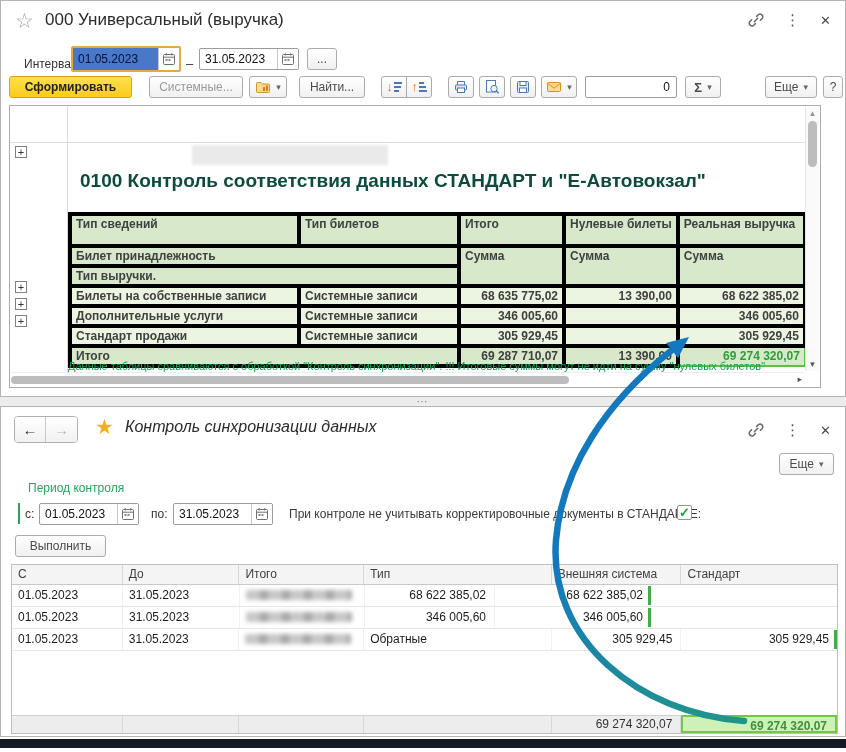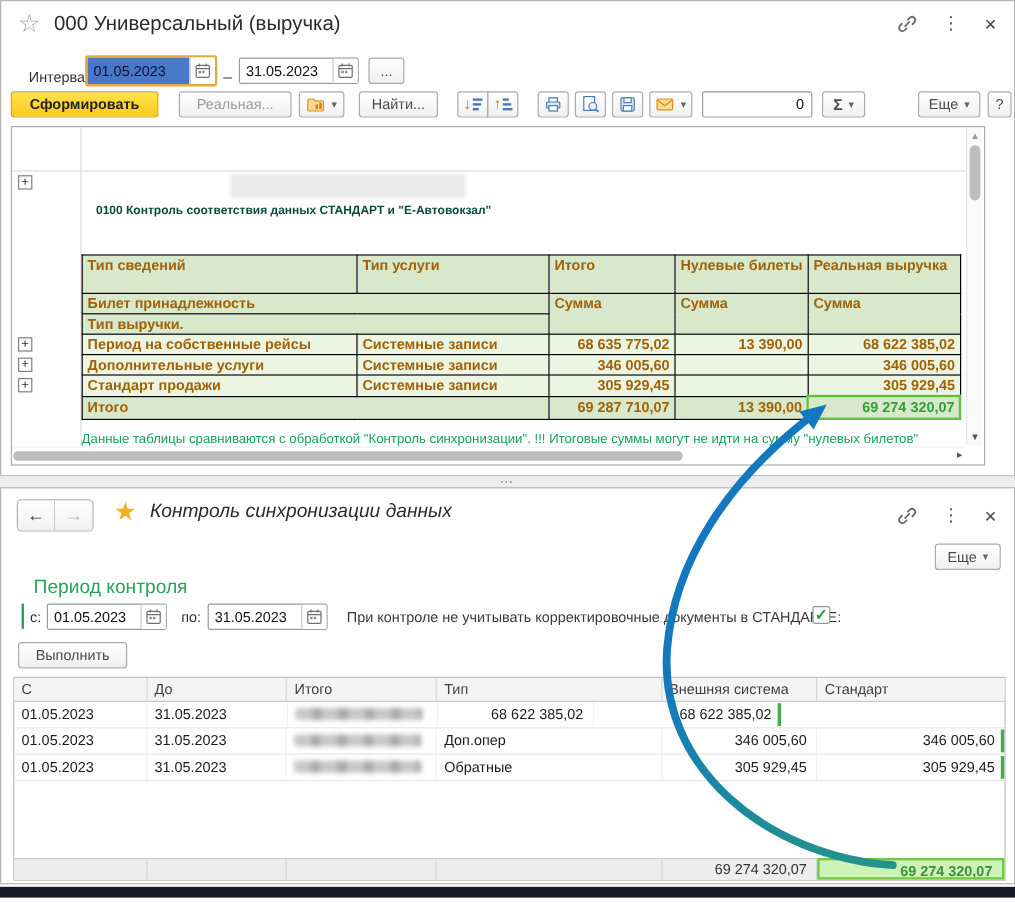--- a/index.html
+++ b/index.html
@@ -50,23 +50,23 @@
   .numfield { position:absolute; width:92px; height:22px; border:1px solid #9c9c9c; border-radius:2px; background:#fff;
               font-size:12px; color:#111; text-align:right; padding:3px 6px; }
 
   
   #report-area { position:absolute; left:8px; top:104px; width:812px; height:283px; border:1px solid #ababab; background:#fff; }
   #report-area .vline { position:absolute; left:57px; top:0; bottom:15px; width:1px; background:#dcdcdc; }
   #report-area .hline { position:absolute; left:0; right:15px; top:36px; height:1px; background:#dcdcdc; }
   .plus { position:absolute; left:5px; width:12px; height:12px; border:1px solid #808080; background:#fff;
           font-size:11px; line-height:10px; text-align:center; color:#333; }
   .redact-top { position:absolute; left:182px; top:39px; width:196px; height:20px; background:#eaeaea; filter:blur(1.5px); }
-  #rpt-title { position:absolute; left:70px; top:64px; font-size:10px; font-weight:bold; color:#0c4b3e; }
+  #rpt-title { position:absolute; left:70px; top:64px; font-size:19px; font-weight:bold; color:#0c4b3e; }
   table.rpt { position:absolute; left:58px; top:106px; border-collapse:collapse; table-layout:fixed; }
-  table.rpt th, table.rpt td { border:1px solid #000000; font-size:12px; font-weight:bold; color:#a16207;
+  table.rpt th, table.rpt td { border:4px solid #000000; font-size:12px; font-weight:bold; color:#404040;
                                padding:1px 4px; text-align:left; vertical-align:top; overflow:hidden; white-space:nowrap; }
   table.rpt th { background:#d7e8cb; }
   table.rpt tr.h1 th { height:32px; }
   table.rpt tr.h2 th { height:17px; }
   table.rpt tr.h3 th { height:16px; }
   table.rpt tr.d td { background:#ecf5e1; height:17px; }
   table.rpt td.n, table.rpt th.n { text-align:right; }
   table.rpt tr.t td { background:#d7e8cb; height:19px; }
   table.rpt td.hl { background:#b7f09b; border:2px solid #5cc13d; color:#2f9e38; }
   #rpt-note { position:absolute; left:58px; top:254px; width:740px; font-size:11px; color:#15a357; white-space:nowrap; overflow:hidden; }
@@ -82,21 +82,21 @@
   #splitter { position:absolute; left:0; top:397px; width:846px; height:9px; background:#ececec;
               display:flex; align-items:center; justify-content:center; color:#8a8a8a; font-size:11px; letter-spacing:2px; }
 
   
   .navgrp { position:absolute; left:13px; top:9px; display:flex; border:1px solid #b0b0b0; border-radius:4px; overflow:hidden; }
   .navgrp .nav { width:31px; height:25px; display:flex; align-items:center; justify-content:center;
                  background:linear-gradient(#fff,#f1f1f1); font-size:15px; }
   .navgrp .nav.back { color:#333; border-right:1px solid #c9c9c9; }
   .navgrp .nav.fwd { color:#b8b8b8; }
   #bot-more { position:absolute; right:11px; top:46px; }
-  #period-label { position:absolute; left:27px; top:74px; font-size:16px; color:#26a45c; }
+  #period-label { position:absolute; left:27px; top:74px; font-size:12px; color:#26a45c; }
   #grpbar { position:absolute; left:17px; top:96px; width:2px; height:21px; background:#2aa05a; }
   .flabel { position:absolute; font-size:12px; color:#333; }
   #chk-label { position:absolute; left:288px; top:100px; font-size:12px; color:#3a3a3a; }
   #run-btn { position:absolute; left:14px; top:128px; width:91px; }
 
   .btable { position:absolute; left:10px; top:157px; width:827px; height:170px; border:1px solid #bfbfbf; background:#fff; }
   .brow, .bhead, .bfoot { display:flex; width:100%; }
   .bhead { height:20px; background:#f4f4f4; border-bottom:1px solid #c9c9c9; }
   .bhead .c { font-size:12px; color:#3f3f3f; padding:2px 6px; border-right:1px solid #d8d8d8; overflow:hidden; white-space:nowrap; }
   .brow { height:22px; border-bottom:1px solid #e6e6e6; }
@@ -198,21 +198,21 @@
       <span class="calbtn">
           <svg class="svgicon" width="14" height="14">
             <use href="#sym-cal"></use>
           </svg>
         </span>
     </div>
     <button class="btn tb" style="left:306px; top:47px; width:30px; padding:0;">...</button>
 
     <div id="toolbar-row">
       <button class="btn btn-yellow tb" style="left:8px; width:123px;">Сформировать</button>
-      <button class="btn btn-gray-text tb" style="left:148px; width:94px;">Реальная...</button>
+      <button class="btn btn-gray-text tb" style="left:148px; width:94px;">Системные...</button>
       <button class="btn tb" style="left:248px; width:38px; padding:0 4px;">
         <svg class="svgicon" width="16" height="16">
             <use href="#sym-folder"></use>
           </svg>
         <span class="caret">▾</span>
       </button>
       <button class="btn tb" style="left:298px; width:66px;">Найти...</button>
       <div class="icongrp tb" style="left:380px;">
         <button class="btn" style="width:26px; padding:0 3px;">
           <span class="sort">
@@ -282,36 +282,36 @@
         <colgroup>
             <col style="width:229px">
             <col style="width:160px">
             <col style="width:105px">
             <col style="width:103px">
             <col style="width:127px">
           </colgroup>
         <tbody>
             <tr class="h1">
           <th>Тип сведений</th>
-          <th>Тип услуги</th>
+          <th>Тип билетов</th>
           <th>Итого</th>
           <th>Нулевые билеты</th>
           <th>Реальная выручка</th>
         </tr>
         <tr class="h2">
           <th colspan="2">Билет принадлежность</th>
           <th rowspan="2">Сумма</th>
           <th rowspan="2">Сумма</th>
           <th rowspan="2">Сумма</th>
         </tr>
         <tr class="h3">
           <th colspan="2">Тип выручки.</th>
         </tr>
         <tr class="d">
-          <td>Период на собственные рейсы</td>
+          <td>Билеты на собственные записи</td>
           <td>Системные записи</td>
           <td class="n">68 635 775,02</td>
           <td class="n">13 390,00</td>
           <td class="n">68 622 385,02</td>
         </tr>
         <tr class="d">
           <td>Дополнительные услуги</td>
           <td>Системные записи</td>
           <td class="n">346 005,60</td>
           <td class="n"></td>
@@ -413,21 +413,20 @@
           </div>
         <div class="c w4 num">68 622 385,02</div>
         <div class="c w5 num"><span>68 622 385,02</span><span class="gmark"></span></div>
       </div>
       <div class="brow">
         <div class="c w0">01.05.2023</div>
         <div class="c w1">31.05.2023</div>
         <div class="c w2">
             <div class="redact-host"></div>
           </div>
-        <div class="c w3">Доп.опер</div>
         <div class="c w4 num">346 005,60</div>
         <div class="c w5 num"><span>346 005,60</span><span class="gmark"></span></div>
       </div>
       <div class="brow">
         <div class="c w0">01.05.2023</div>
         <div class="c w1">31.05.2023</div>
         <div class="c w2">
             <div class="redact-host"></div>
           </div>
         <div class="c w3">Обратные</div>

